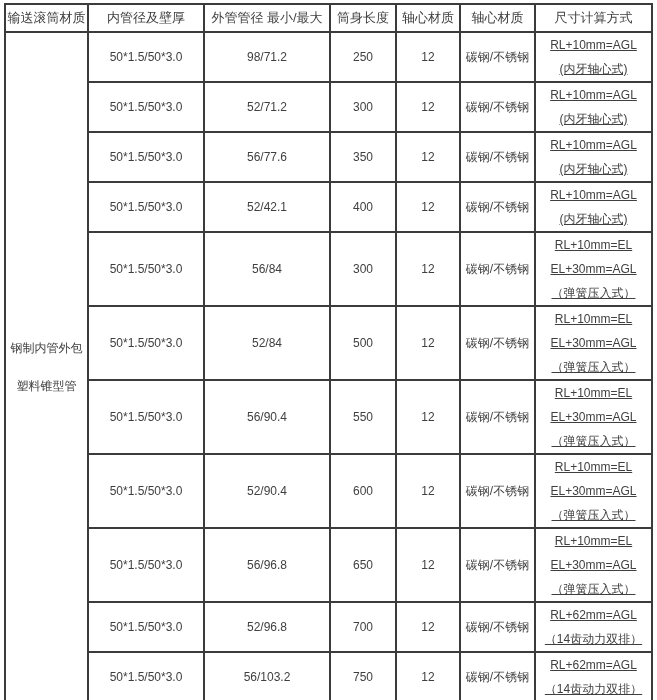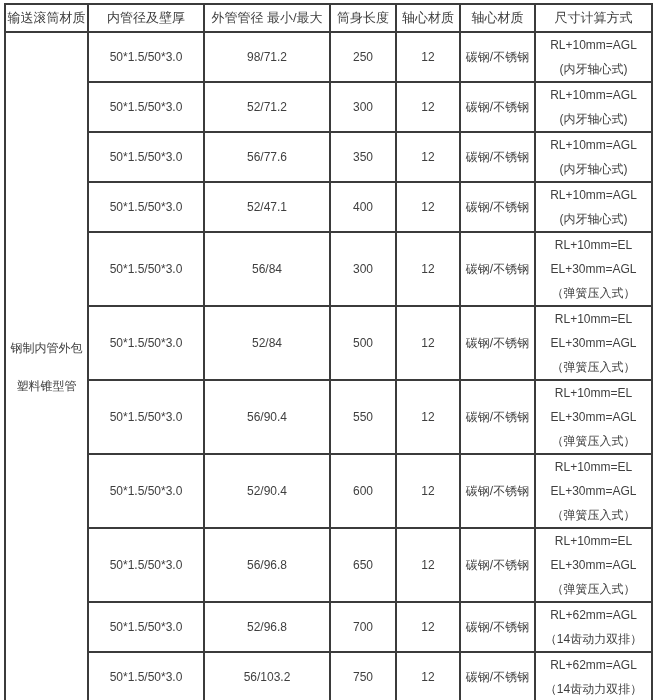--- a/index.html
+++ b/index.html
@@ -37,20 +37,21 @@
   }
   table.spec td {
     font-size: 12px;
     color: #3f3f3f;
   }
   tr.row-2line td { height: 45px; }
   tr.row-3line td { height: 69px; }
   td.calc-cell div {
     line-height: 24px;
     white-space: nowrap;
+    text-decoration: underline;
   }
   td.material-cell {
     vertical-align: middle;
     padding-top: 160px;
     font-size: 13px;
   }
   td.material-cell div {
     line-height: 38px;
     white-space: nowrap;
     text-align: center;
@@ -116,21 +117,21 @@
       <td class="num-cell">350</td>
       <td class="num-cell">12</td>
       <td class="text-cell">碳钢/不锈钢</td>
       <td class="calc-cell">
         <div>RL+10mm=AGL</div>
         <div>(内牙轴心式)</div>
       </td>
     </tr>
     <tr class="row-2line">
       <td class="text-cell">50*1.5/50*3.0</td>
-      <td class="text-cell">52/47.1</td>
+      <td class="text-cell">52/42.1</td>
       <td class="num-cell">400</td>
       <td class="num-cell">12</td>
       <td class="text-cell">碳钢/不锈钢</td>
       <td class="calc-cell">
         <div>RL+10mm=AGL</div>
         <div>(内牙轴心式)</div>
       </td>
     </tr>
     <tr class="row-3line">
       <td class="text-cell">50*1.5/50*3.0</td>

